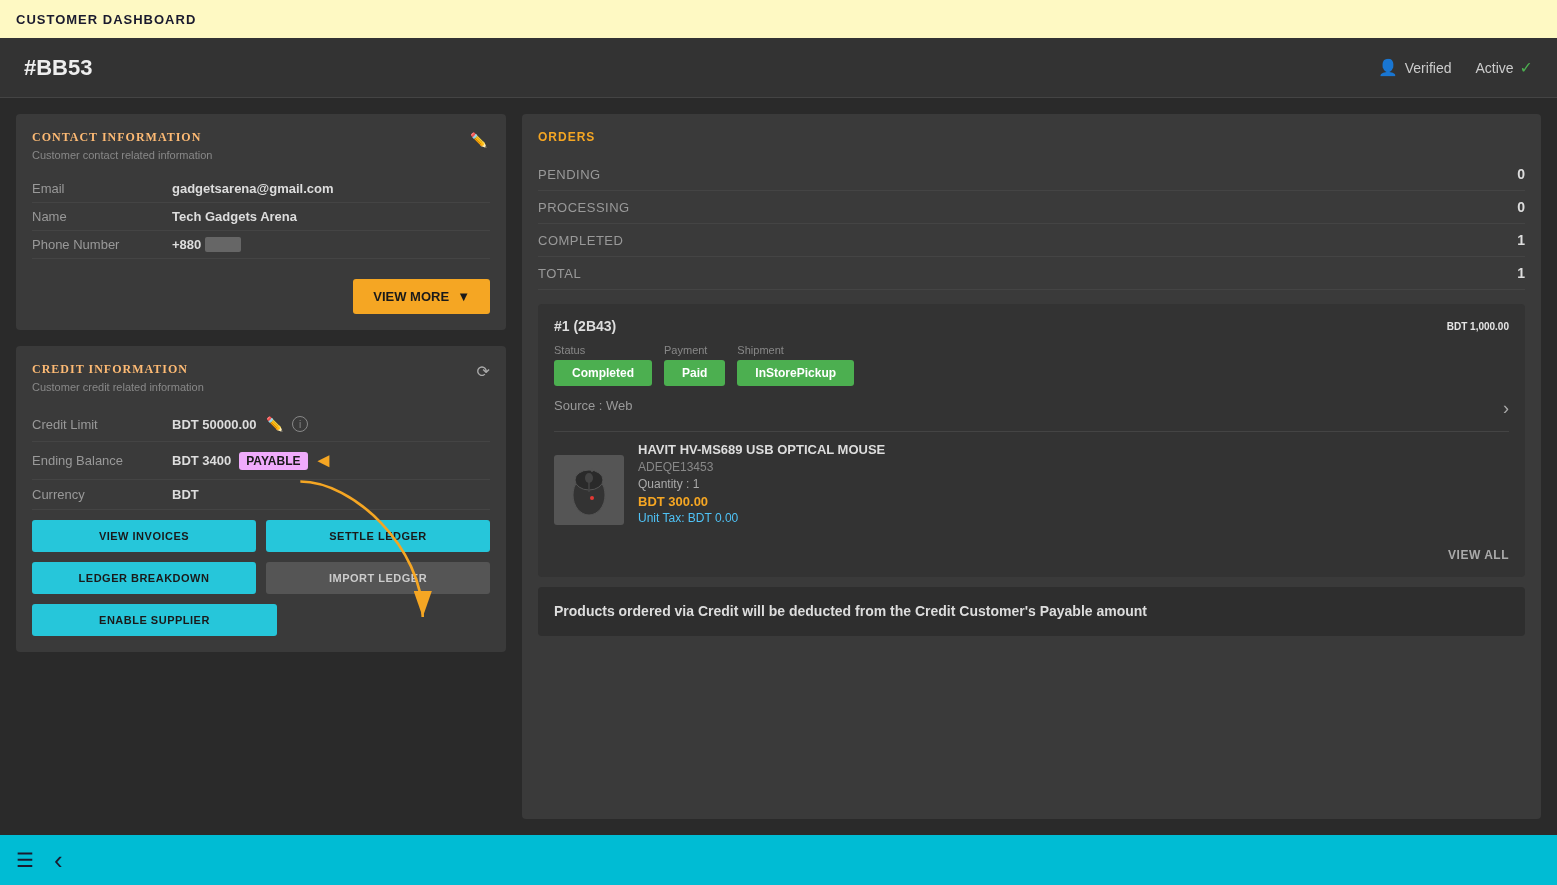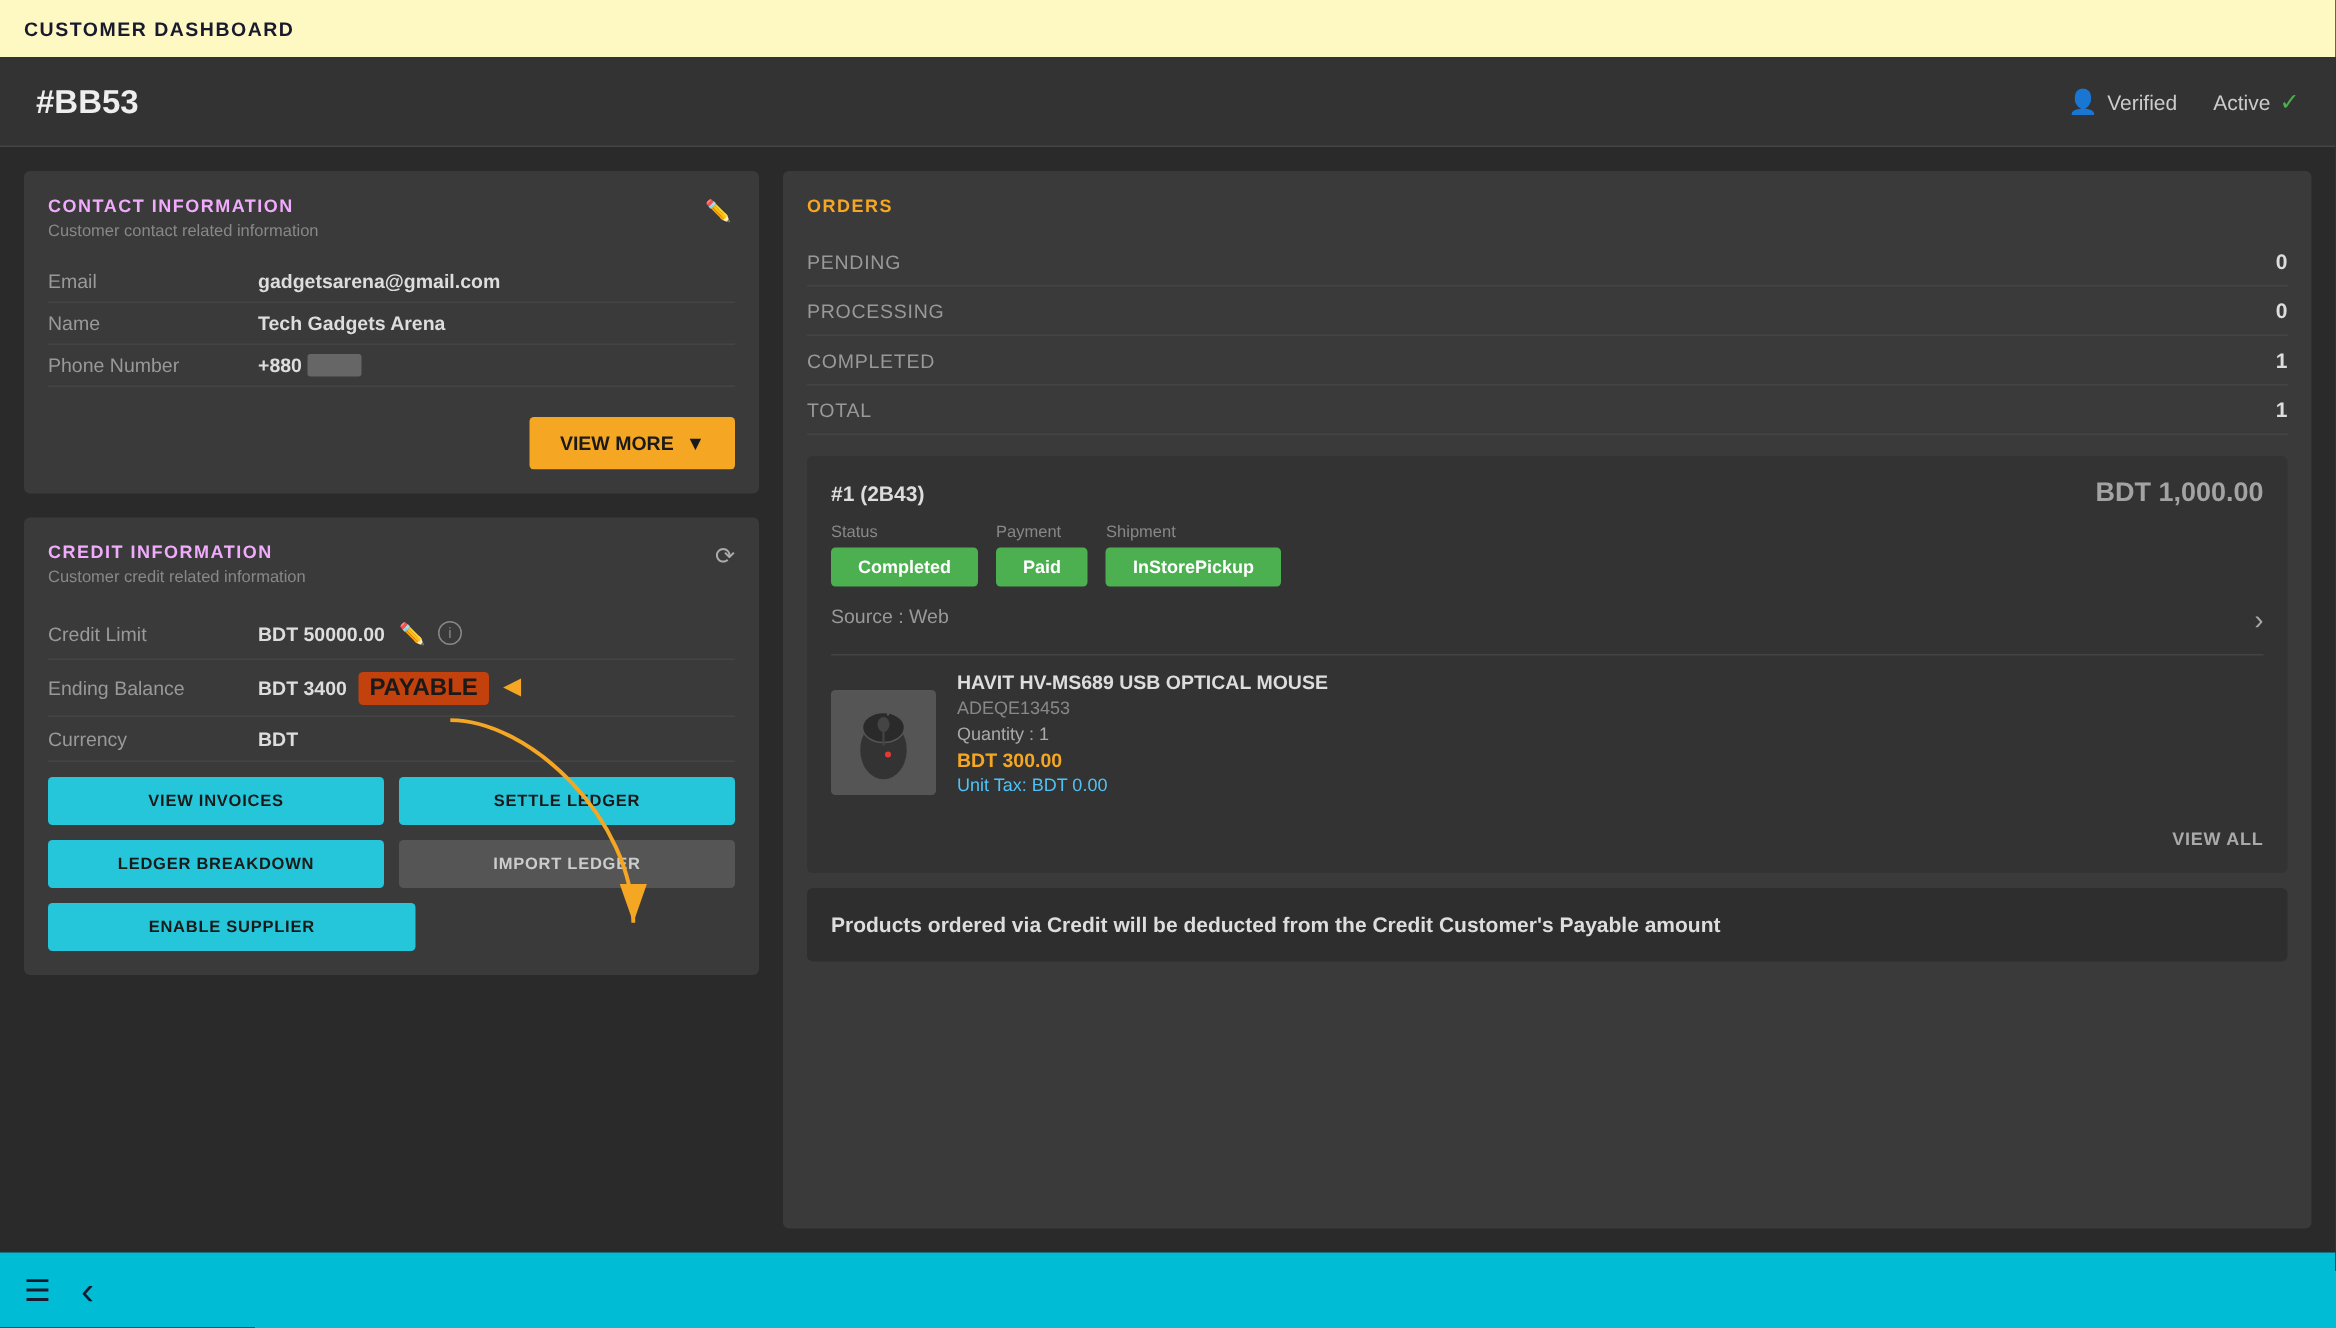--- a/index.html
+++ b/index.html
@@ -74,25 +74,26 @@
       flex-shrink: 0;
     }
 
     .card {
       background: #3a3a3a;
       border-radius: 4px;
       padding: 16px;
     }
 
     .card-title {
-      color: #f0abfc;
+      color: #fdba74;
       font-size: 12px;
       font-weight: 700;
       letter-spacing: 1px;
       margin-bottom: 4px;
+      font-family: Liberation Serif, serif;
     }
     .card-subtitle {
       color: #888;
       font-size: 11px;
       margin-bottom: 14px;
     }
 
     .edit-icon-btn {
       background: none;
       border: none;
@@ -145,23 +146,23 @@
 
     .credit-row {
       display: flex;
       align-items: center;
       padding: 7px 0;
       border-bottom: 1px solid #444;
     }
     .credit-row:last-of-type { border-bottom: none; }
 
     .payable-badge {
-      background: #c2410c;
+      background: #f0abfc;
       color: #1a1a1a;
-      font-size: 16px;
+      font-size: 12px;
       font-weight: 700;
       padding: 2px 7px;
       border-radius: 3px;
       margin-left: 8px;
     }
 
     .arrow-indicator {
       color: #f5a623;
       font-size: 20px;
       margin-left: 6px;
@@ -259,22 +260,22 @@
       align-items: center;
       margin-bottom: 10px;
     }
 
     .order-number {
       color: #ddd;
       font-size: 14px;
       font-weight: 700;
     }
     .order-amount {
-      color: #a3a3a3;
-      font-size: 18px;
+      color: #e5e5e5;
+      font-size: 10px;
       font-weight: 700;
     }
 
     .order-status-row {
       display: flex;
       gap: 12px;
       margin-bottom: 12px;
     }
 
     .status-group { display: flex; flex-direction: column; gap: 4px; }

